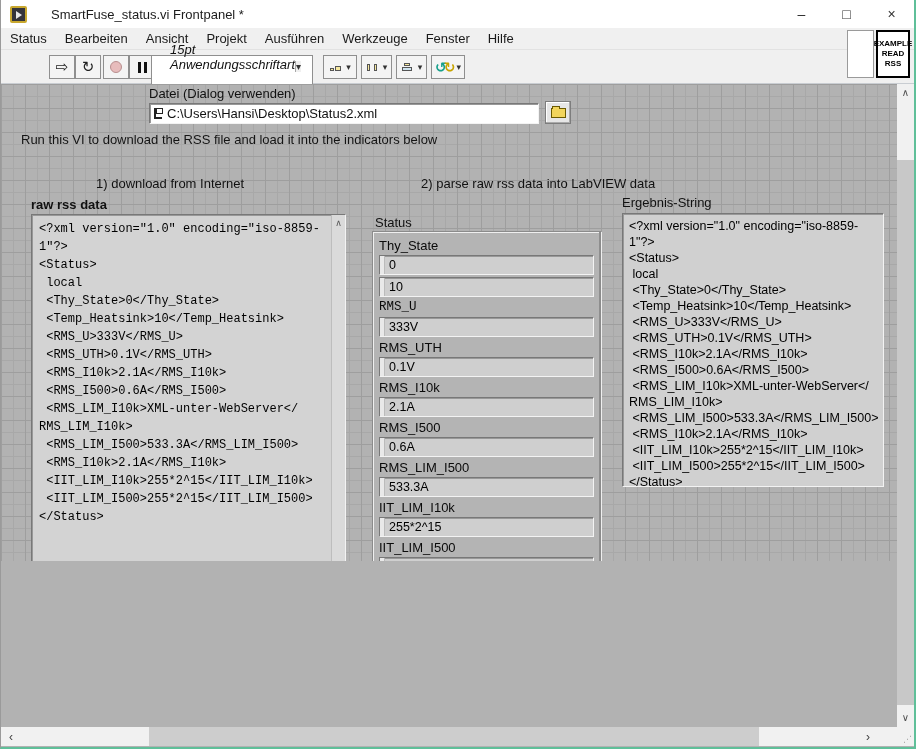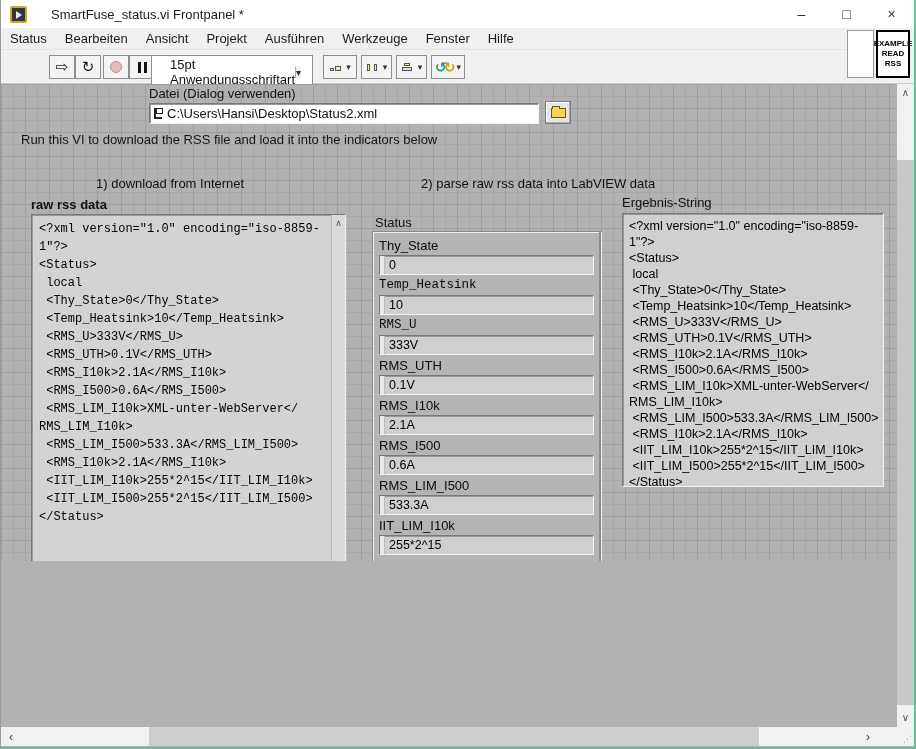--- a/index.html
+++ b/index.html
@@ -22,21 +22,21 @@
   .menu-item{padding:0 9px;font-size:13px;color:#1a1a1a;line-height:21px;}
   
   .toolbar{position:absolute;left:0;top:50px;width:100%;height:34px;background:#f0f0f0;border-bottom:1px solid #c9cdd2;}
   .tbtn{position:absolute;top:5px;height:24px;background:#f4f4f4;border:1px solid #8f8f8f;display:flex;align-items:center;justify-content:center;font-size:15px;color:#222;}
   .run{left:48px;width:26px;}
   .runcont{left:74px;width:26px;}
   .abort{left:102px;width:26px;}
   .pause{left:128px;width:26px;}
   .abort .dot{width:12px;height:12px;border-radius:50%;background:#e7bcbc;border:1px solid #b98f8f;}
   .pause .bar{width:3px;height:11px;background:#111;margin:0 1.5px;}
-  .fontbox{left:150px;width:162px;display:flex;align-items:center;padding:16px;background:#fff;}
+  .fontbox{left:150px;width:162px;display:flex;align-items:flex-end;padding:16px;background:#fff;font-style:italic;}
   .fontbox .fname{flex:1;display:flex;align-items:center;padding-left:7px;font-size:13px;color:#111;}
   .fontbox .farrow{width:17px;display:flex;align-items:center;justify-content:center;border-left:1px solid #a8a8a8;background:#f0f0f0;font-size:10px;color:#333;}
   .miniico{display:inline-block;width:13px;height:11px;position:relative;margin-right:3px;}
   .miniico i{position:absolute;background:#f7e9a0;border:1px solid #555;}
   .align{left:322px;width:34px;font-size:10px;}
   .distr{left:360px;width:31px;font-size:10px;}
   .resize{left:395px;width:31px;font-size:10px;}
   .reorder{left:430px;width:34px;font-size:10px;}
   .reorder b{font-size:14px;font-weight:bold;}
   .ddarrow{font-size:9px;color:#333;margin-left:1px;}
@@ -234,21 +234,20 @@
     <div class="lbl" style="left:374px;top:131px;">Status</div>
     <div class="cluster">
       <div class="field">
         <div class="flabel">Thy_State</div>
         <div class="fbox sunken">
             <span class="strip"></span>
             <span>0</span>
           </div>
       </div>
       <div class="field">
-        <div class="flabel mono">Temp_Heatsink</div>
         <div class="fbox sunken">
             <span class="strip"></span>
             <span>10</span>
           </div>
       </div>
       <div class="field">
         <div class="flabel mono">RMS_U</div>
         <div class="fbox sunken">
             <span class="strip"></span>
             <span>333V</span>

